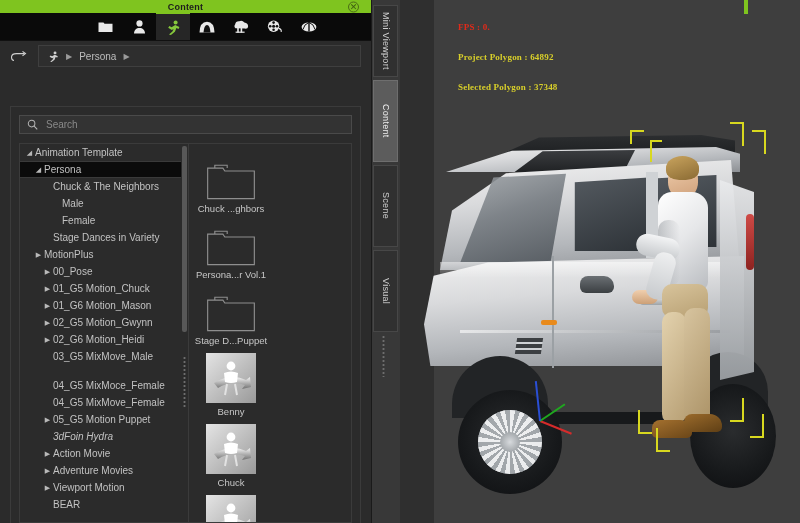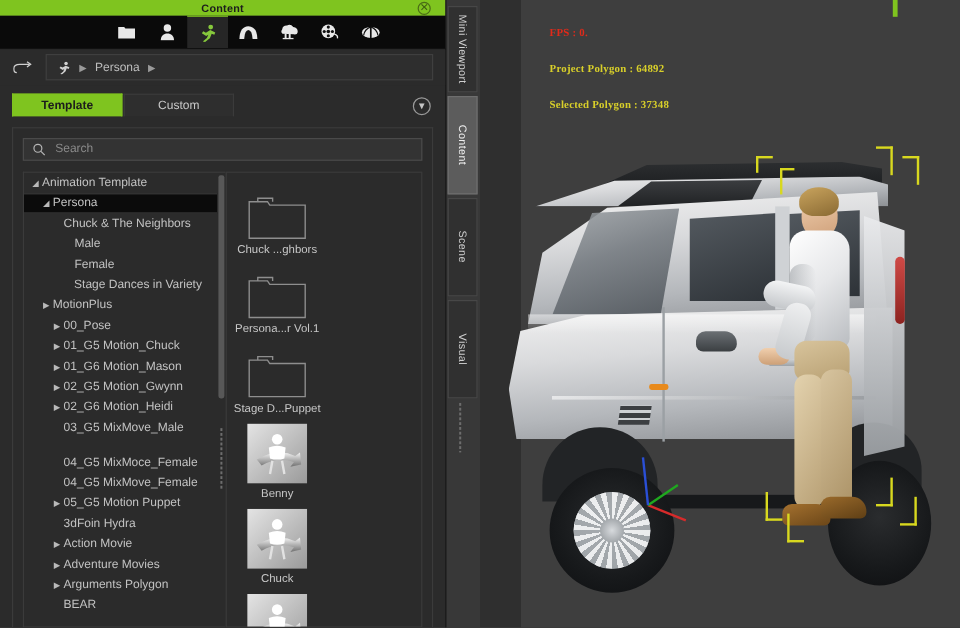--- a/index.html
+++ b/index.html
@@ -438,25 +438,20 @@
         <svg width="11" height="11" viewBox="0 0 15 15">
           <circle cx="9.6" cy="2.6" r="2" fill="#cfcfcf"></circle>
           <path d="M9.2 5.1 L5.6 7.3 L3.4 6.0 L2.2 7.7 L5.8 10.0 L7.6 8.9 L6.4 11.6 L3.0 14.6 L4.9 15 L8.9 11.8 L10.4 8.1 L12.6 9.0 L13.4 7.0 Z" fill="#cfcfcf"></path>
         </svg>
         <span class="carrow">▶</span>
         <span class="ctext">Persona</span>
         <span class="carrow">▶</span>
       </div>
     </div>
 
-    <div id="tabrow">
-      <div class="ttab active">Template</div>
-      <div class="ttab">Custom</div>
-      <div class="expander">▼</div>
-    </div>
 
     <div id="body">
       <div id="searchwrap">
         <svg width="11" height="11" viewBox="0 0 12 12">
           <circle cx="5" cy="5" r="3.6" stroke="#b5b5b5" stroke-width="1.1" fill="none"></circle>
           <path d="M7.8 7.8 L11.2 11.2" stroke="#b5b5b5" stroke-width="1.2"></path>
         </svg>
         <input placeholder="Search" style="">
       </div>
 
@@ -477,21 +472,21 @@
                 <span>Chuck &amp; The Neighbors</span>
               </div>
               <div class="trow" style="padding-left: 31px;">
                 <span class="tw none"></span>
                 <span>Male</span>
               </div>
               <div class="trow" style="padding-left: 31px;">
                 <span class="tw none"></span>
                 <span>Female</span>
               </div>
-              <div class="trow" style="padding-left: 22px; justify-content: center;">
+              <div class="trow" style="padding-left: 22px;">
                 <span class="tw none"></span>
                 <span>Stage Dances in Variety</span>
               </div>
               <div class="trow" style="padding-left: 13px;">
                 <span class="tw closed"></span>
                 <span>MotionPlus</span>
               </div>
               <div class="trow" style="padding-left: 22px;">
                 <span class="tw closed"></span>
                 <span>00_Pose</span>
@@ -521,35 +516,35 @@
                 <span>04_G5 MixMoce_Female</span>
               </div>
               <div class="trow" style="padding-left: 22px;">
                 <span class="tw none"></span>
                 <span>04_G5 MixMove_Female</span>
               </div>
               <div class="trow" style="padding-left: 22px;">
                 <span class="tw closed"></span>
                 <span>05_G5 Motion Puppet</span>
               </div>
-              <div class="trow" style="padding-left: 22px;">
+              <div class="trow" style="padding-left: 22px; font-style: italic;">
                 <span class="tw none"></span>
                 <span>3dFoin Hydra</span>
               </div>
               <div class="trow" style="padding-left: 22px;">
                 <span class="tw closed"></span>
                 <span>Action Movie</span>
               </div>
               <div class="trow" style="padding-left: 22px; text-align: right;">
                 <span class="tw closed"></span>
                 <span>Adventure Movies</span>
               </div>
               <div class="trow" style="padding-left: 22px;">
                 <span class="tw closed"></span>
-                <span>Arguments Polygon</span>
+                <span>Viewport Motion</span>
               </div>
               <div class="trow" style="padding-left: 22px;">
                 <span class="tw none"></span>
                 <span>BEAR</span>
               </div>
             </div>
           <div id="treebar"></div>
           <div id="splitdots"></div>
         </div>
 

